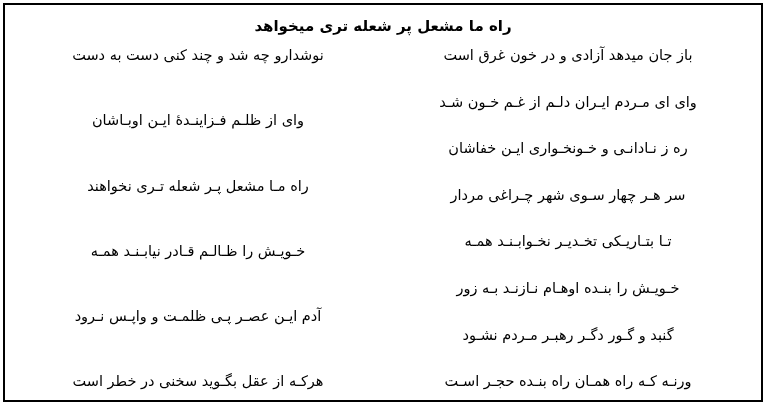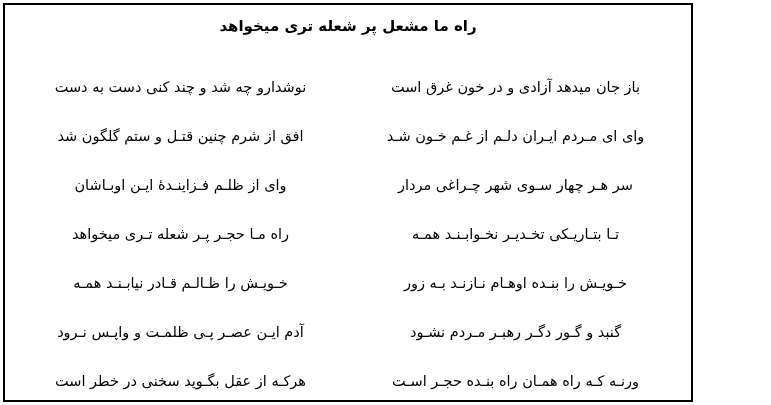--- a/index.html
+++ b/index.html
@@ -15,21 +15,21 @@
     width: 771px;
     height: 405px;
     background: #ffffff;
     box-sizing: border-box;
     overflow: hidden;
   }
   .frame {
     position: absolute;
     left: 3px;
     top: 3px;
-    width: 690px;
+    width: 760px;
     height: 399px;
     border: 2px solid #000000;
     box-sizing: border-box;
     background: #ffffff;
   }
   .inner {
     position: absolute;
     left: 0;
     top: 0;
     right: 0;
@@ -74,49 +74,48 @@
     font-size: 14.5px;
     color: #000000;
     direction: rtl;
     text-align: center;
     line-height: 1.15;
     white-space: nowrap;
     font-family: "DejaVu Sans", sans-serif;
   }
   .verse.stretch {
     letter-spacing: 0.4px;
-    margin-top: 32px;
   }
 </style>
 </head>
 <body>
 
 <div id="page">
   <div class="frame">
     <div class="inner">
 
       <div class="poem-title">راه ما مشعل پر شعله تری میخواهد</div>
 
       <div class="columns">
 
         <div class="col col-right">
           <div class="verse stretch">باز جان میدهد آزادی و در خون غرق است</div>
           <div class="verse stretch">وای ای مـردم ایـران دلـم از غـم خـون شـد</div>
+          <div class="verse stretch">ره  ز نـادانـی و خـونخـواری ایـن خفاشان</div>
           <div class="verse stretch">سر هـر چهار سـوی شهر چـراغی مردار</div>
           <div class="verse stretch">تـا بتـاریـکی تخـدیـر نخـوابـنـد همـه</div>
           <div class="verse stretch">خـویـش را بنـده اوهـام نـازنـد بـه زور</div>
           <div class="verse stretch">گنبد و گـور دگـر رهبـر مـردم نشـود</div>
           <div class="verse stretch">ورنـه کـه راه همـان راه بنـده حجـر اسـت</div>
         </div>
 
         <div class="col col-left">
           <div class="verse stretch">نوشدارو چه شد و چند کنی دست به دست</div>
-          <div class="verse stretch">افق از شرم چنین قتـل و ستم گلگون شد</div>
           <div class="verse stretch">وای از ظلـم فـزاینـدهٔ ایـن اوبـاشان</div>
-          <div class="verse stretch">راه مـا حجـر پـر شعله تـری میخواهد</div>
+          <div class="verse stretch">راه مـا مشعل پـر شعله تـری نخواهند</div>
           <div class="verse stretch">خـویـش را ظـالـم قـادر نیابـنـد همـه</div>
           <div class="verse stretch">آدم ایـن عصـر پـی ظلمـت و واپـس نـرود</div>
           <div class="verse stretch">هرکـه از عقل بگـوید سخنی در خطر است</div>
         </div>
 
       </div>
     </div>
   </div>
 </div>
 

